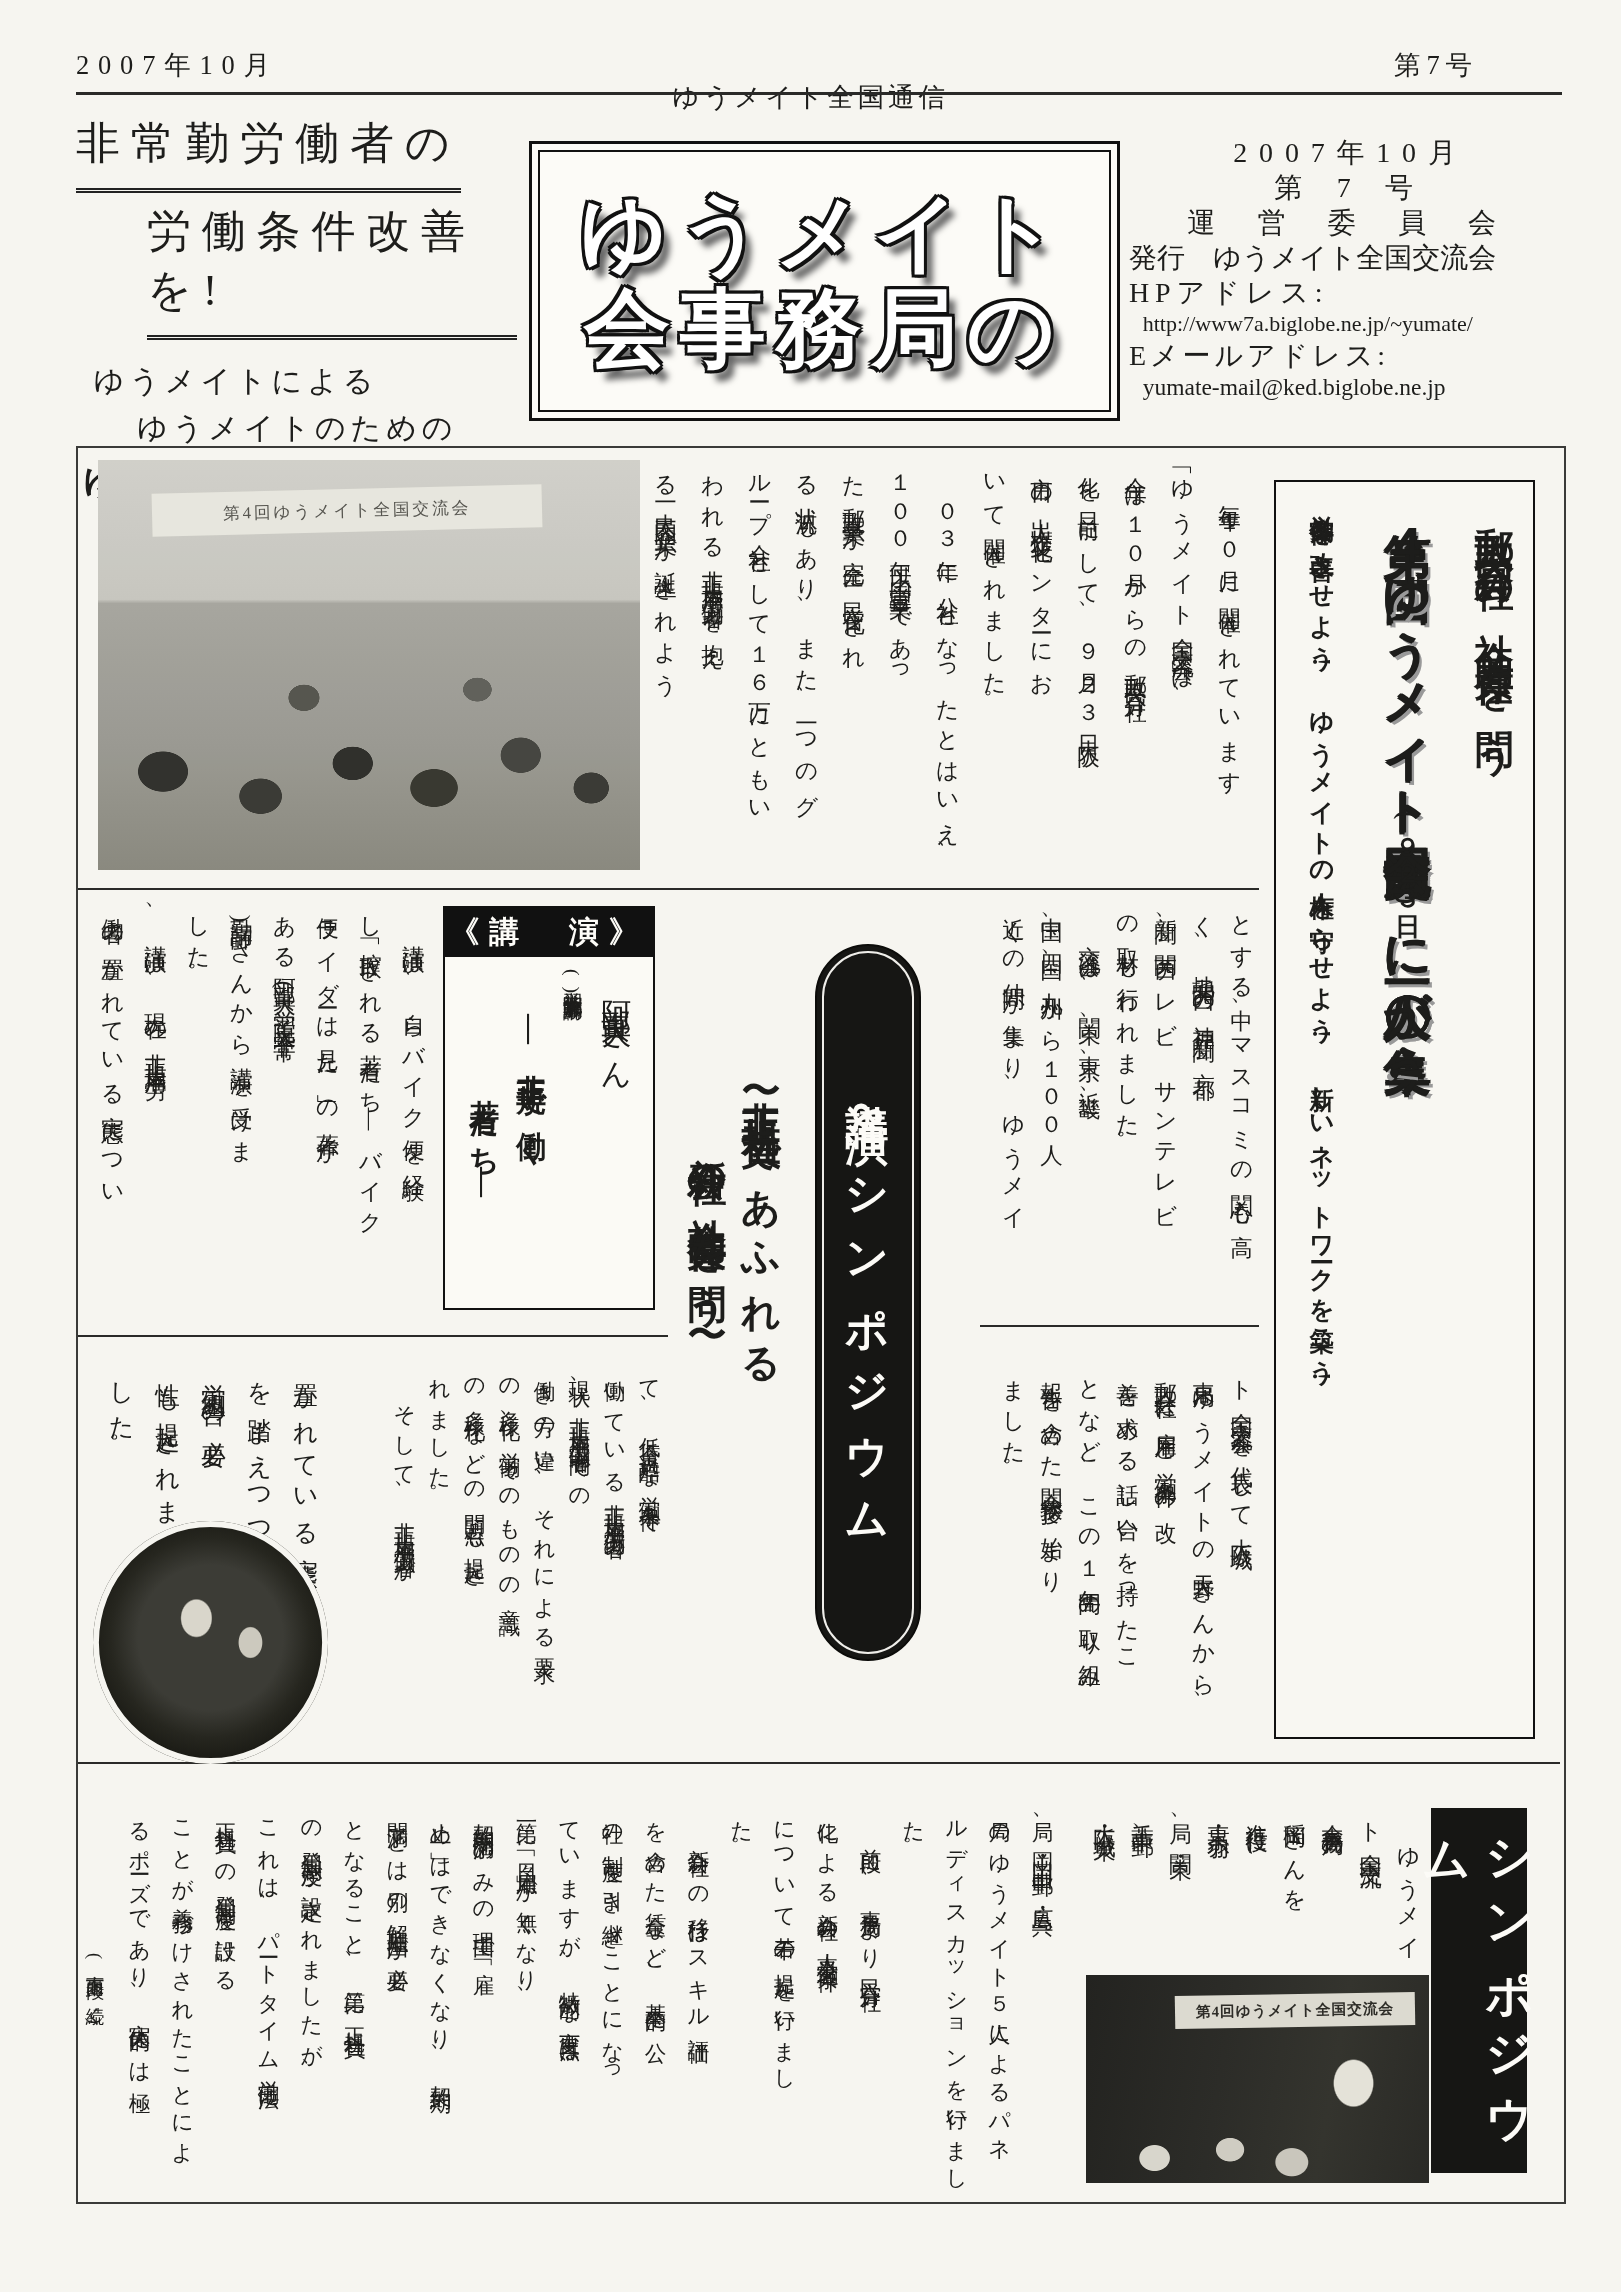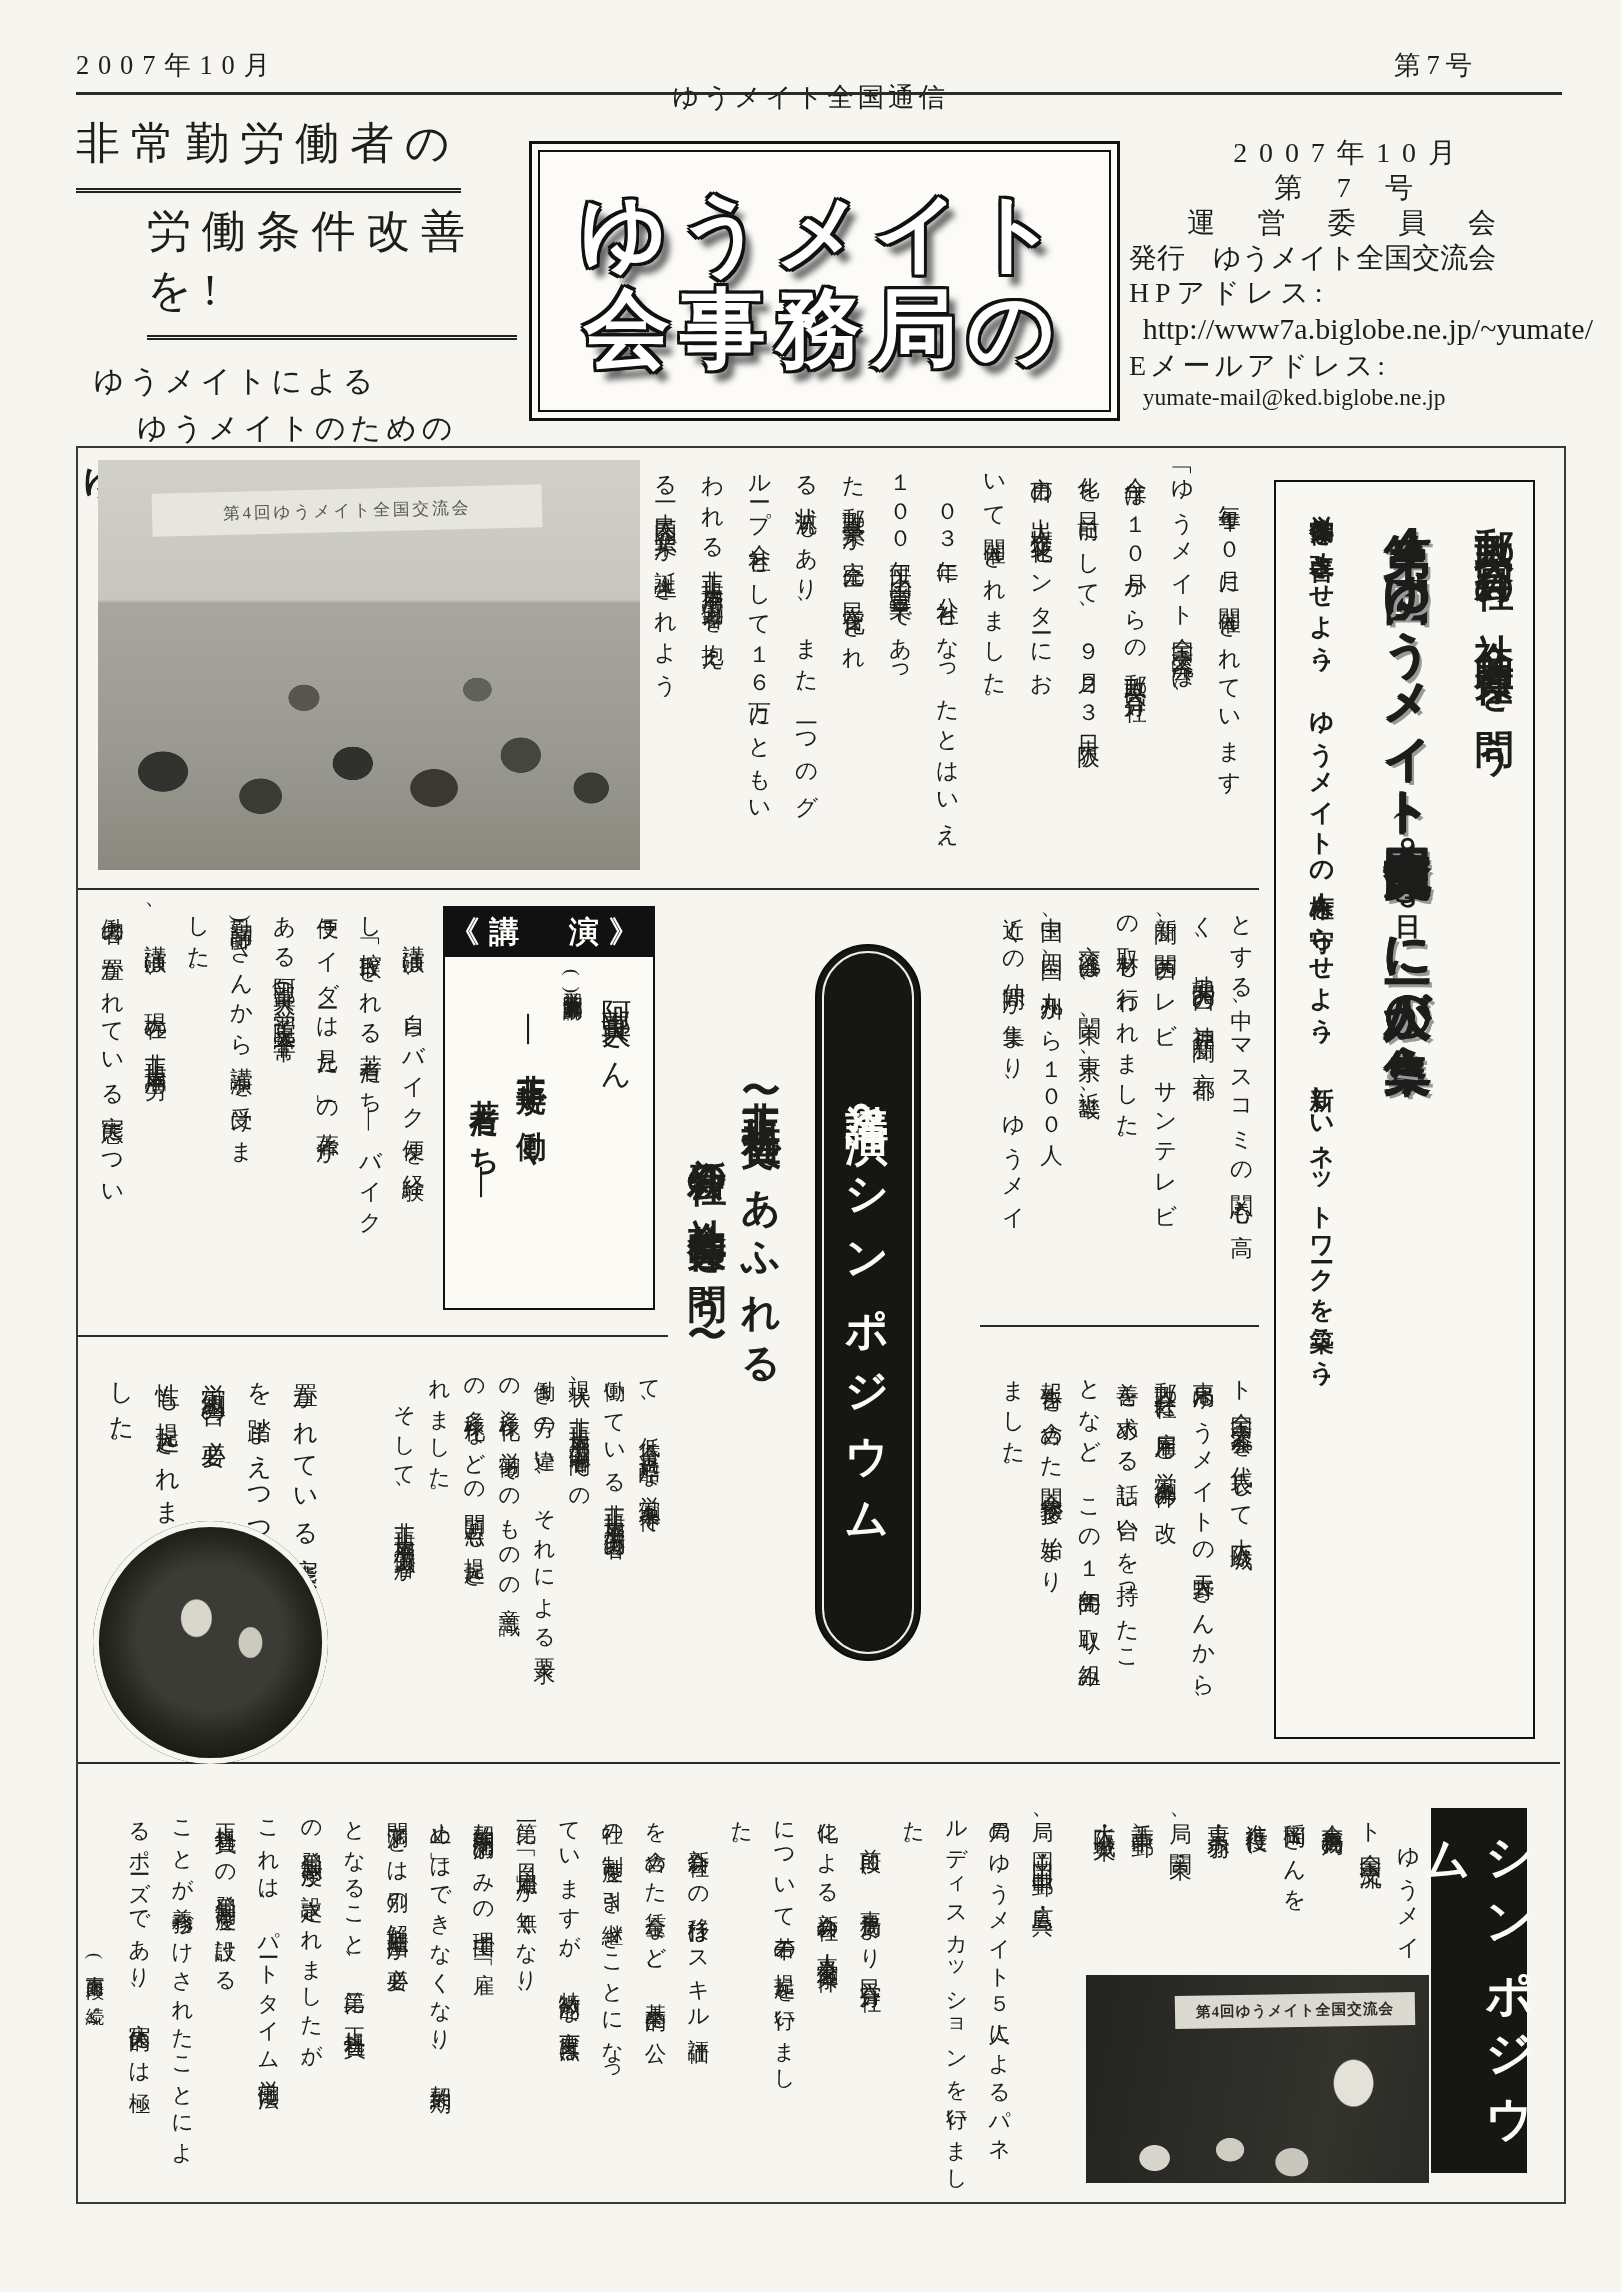--- a/index.html
+++ b/index.html
@@ -27,21 +27,21 @@
               align-items:center;justify-content:center;}
   .logo-line{font-size:86px;font-weight:900;letter-spacing:9.8px;line-height:1.12;color:#fff;
     text-shadow:-2.9px -2.9px 0 #111,2.9px -2.9px 0 #111,-2.9px 2.9px 0 #111,2.9px 2.9px 0 #111,0 -2.9px 0 #111,0 2.9px 0 #111,-2.9px 0 0 #111,2.9px 0 0 #111,8.8px 10.8px 6.9px #666;}
 
   
   .mast-right{left:1129px;top:135px;width:443px;}
   .pub-line{font-size:28px;line-height:1.25;}
   .pc{text-align:center;}
   .pub-date{letter-spacing:11.8px;}
   .pub-issue{letter-spacing:13.7px;}
-  .pub-url{font-size:30px;padding-left:13.7px;letter-spacing:0;}
+  .pub-url{font-size:22px;padding-left:13.7px;letter-spacing:0;}
   .pub-mail{font-size:23.5px;padding-left:13.7px;}
 
   
   .body-box{left:76px;top:446px;width:1486px;height:1754px;border:2px solid #3a3a38;}
 
   
   .vtext{position:absolute;writing-mode:vertical-rl;text-orientation:mixed;}
   .a1{left:647px;top:459px;width:606px;height:427px;font-size:22.5px;line-height:47px;letter-spacing:5.4px;}
   .a2{left:992px;top:900px;width:268px;height:431px;font-size:22.5px;line-height:38px;letter-spacing:4.9px;}
   .ln{left:90px;top:900px;width:345px;height:443px;font-size:22.5px;line-height:43px;letter-spacing:4.9px;}

